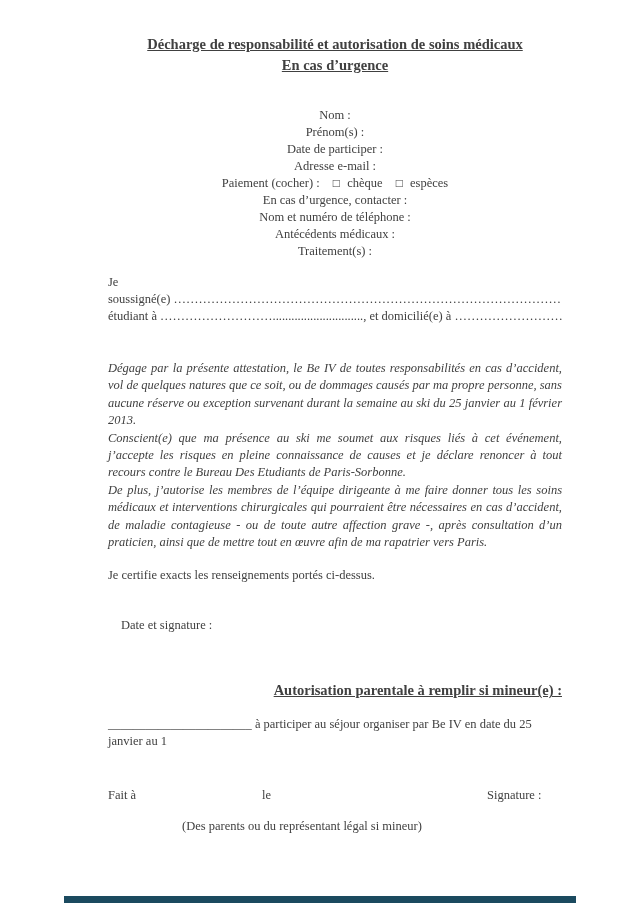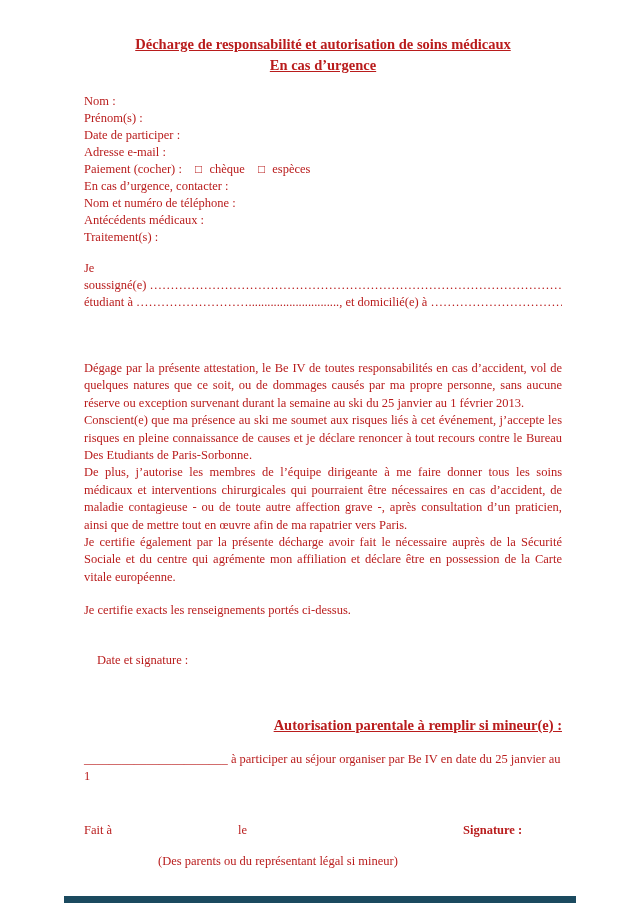--- a/index.html
+++ b/index.html
@@ -1,51 +1,51 @@
 <!DOCTYPE html>
 <html><head>
 <meta charset="utf-8">
 <style>
   html,body{margin:0;padding:0;background:#ffffff;}
   .page{
     position:relative;
     width:638px;height:903px;
     background:#ffffff;
     font-family:"Liberation Serif","DejaVu Serif",serif;
-    color:#b91c1c;
+    color:#404040;
     overflow:hidden;
     box-sizing:border-box;
-    padding:34px 76px 0 84px;
+    padding:34px 76px 0 108px;
     font-size:12.5px;
     line-height:17px;
   }
   .titles{text-align:center;}
   .doc-title{font-weight:bold;font-size:14.5px;line-height:21px;text-decoration:underline;}
   .event-title{font-weight:bold;font-size:21px;line-height:26px;text-decoration:underline;text-align:center;margin-top:16px;}
-  .fields{margin-top:17px;}
+  .fields{margin-top:31px;text-align:center;}
   .field-line{white-space:nowrap;}
   .checkbox{display:inline-block;margin:0 4px 0 10px;font-size:12px;}
   .je-block{margin-top:14px;}
   .dotline{white-space:nowrap;overflow:hidden;}
-  .paras{margin-top:49px;}
+  .paras{margin-top:35px;font-style:italic;}
   .paras p{margin:0;text-align:justify;line-height:17.4px;}
   .certify{margin:16px 0 0 0;}
   .date-sign{margin:33px 0 0 13px;}
   .parental-heading{
     margin-top:46px;
     font-weight:bold;font-size:14.5px;line-height:20px;
     text-decoration:underline;
     text-align:right;
   }
   .parental-body{margin-top:16px;line-height:17px;}
   .sig-row{position:relative;margin-top:37px;height:17px;}
   .sig-row span{position:absolute;top:0;}
   .sig-fait{left:0;}
   .sig-le{left:154px;}
-  .sig-signature{left:379px;font-weight:bold;}
+  .sig-signature{left:379px;}
   .sig-note{margin:14px 0 0 74px;}
   .bottom-bar{
     position:absolute;
     left:64px;right:62px;bottom:0;height:7px;
   }
 </style>
 </head>
 <body>
 
 <div class="page">
@@ -77,21 +77,20 @@
   <div class="je-block">
     <div>Je</div>
     <div class="dotline">soussigné(e) …………………………………………………………………………………………………..,</div>
     <div class="dotline">étudiant à ………………………............................., et domicilié(e) à ………………………………………......,</div>
   </div>
 
   <div class="paras">
     <p>Dégage par la présente attestation, le Be IV de toutes responsabilités en cas d’accident, vol de quelques natures que ce soit, ou de dommages causés par ma propre personne, sans aucune réserve ou exception survenant durant la semaine au ski du 25 janvier au 1 février 2013.</p>
     <p>Conscient(e) que ma présence au ski me soumet aux risques liés à cet événement, j’accepte les risques en pleine connaissance de causes et je déclare renoncer à tout recours contre le Bureau Des Etudiants de Paris-Sorbonne.</p>
     <p>De plus, j’autorise les membres de l’équipe dirigeante à me faire donner tous les soins médicaux et interventions chirurgicales qui pourraient être nécessaires en cas d’accident, de maladie contagieuse - ou de toute autre affection grave -, après consultation d’un praticien, ainsi que de mettre tout en œuvre afin de ma rapatrier vers Paris.</p>
-    <p>Je certifie également par la présente décharge avoir fait le nécessaire auprès de la Sécurité Sociale et du centre qui agrémente mon affiliation et déclare être en possession de la Carte vitale européenne.</p>
   </div>
 
   <p class="certify">Je certifie exacts les renseignements portés ci-dessus.</p>
 
   <p class="date-sign">Date et signature :</p>
 
   <div class="parental-heading">Autorisation parentale à remplir si mineur(e) :</div>
 
   <div class="parental-body">
     <div><span>_______________________</span><span> à participer au séjour organiser par Be IV en date du 25 janvier au 1</span></div>

